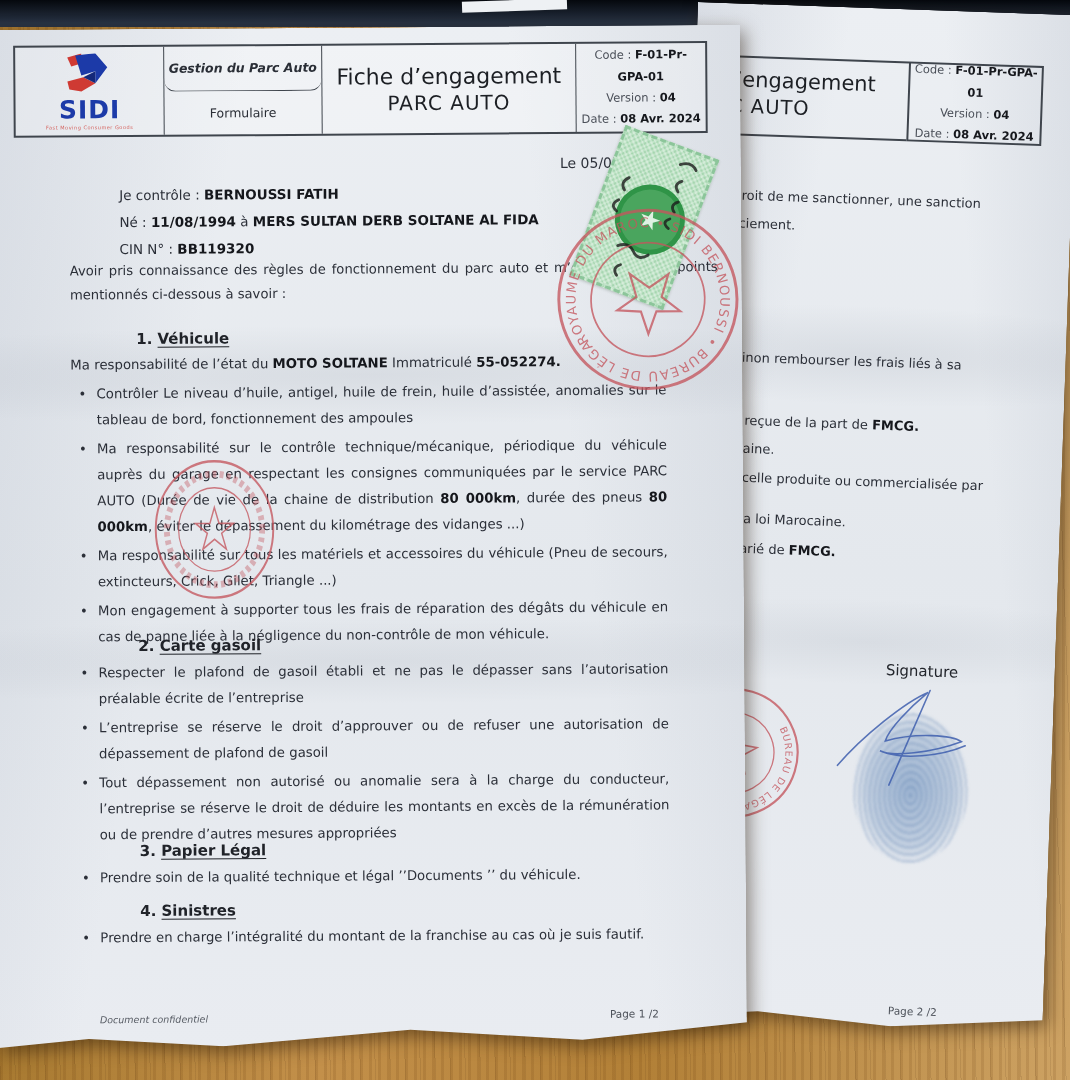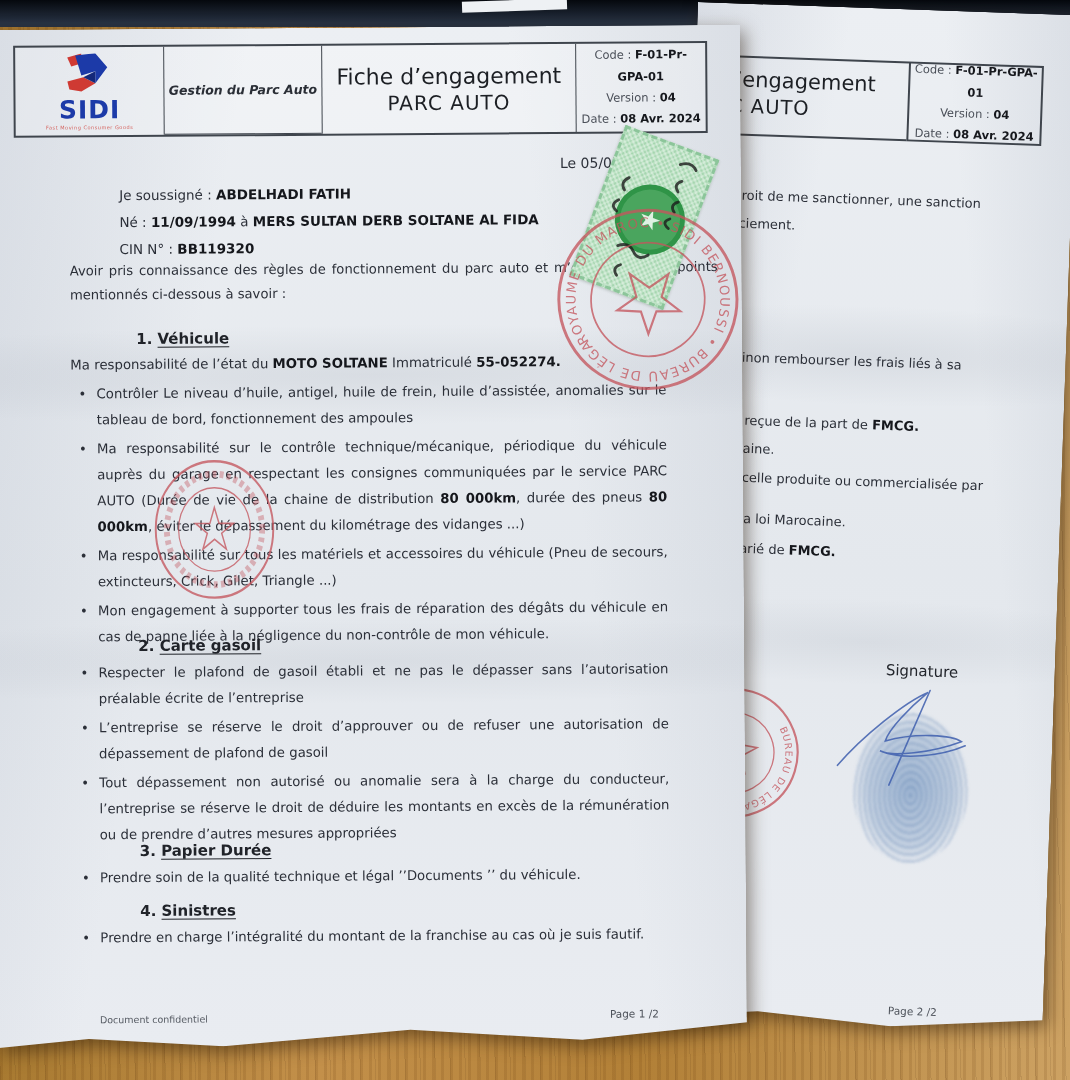--- a/index.html
+++ b/index.html
@@ -25,42 +25,42 @@
   .page1{left:-8px;top:30px;width:748px;height:1022px;transform:rotate(-0.4deg);transform-origin:0 0;
     clip-path:polygon(0 0,100% 0,100% 97.6%,78% 99.2%,55% 98.1%,30% 99.6%,12% 98.8%,0 99.6%);}
   .page2{left:698px;top:2px;width:380px;height:1022px;transform:rotate(2deg);transform-origin:0 0;
     clip-path:polygon(0 0,100% 0,100% 98.4%,60% 99.5%,25% 98.5%,0 99.2%);}
   
   .hdr{position:absolute;left:21px;top:16px;width:690px;height:88px;display:flex;border:2px solid #3f454d;background:rgba(255,255,255,.25);}
   .hcell{border-left:1.5px solid #3f454d;box-sizing:border-box;}
   .hcell:first-child{border-left:none;}
   .c-logo{width:148px;display:flex;flex-direction:column;align-items:center;justify-content:center;}
   .c-type{width:158px;display:flex;flex-direction:column;}
-  .c-type > div{flex:1;display:flex;align-items:center;justify-content:center;font-size:12.5px;color:#2a2e36;}
+  .c-type > div{flex:1;display:flex;align-items:center;justify-content:center;font-size:12.5px;color:#2a2e36;border-radius:11px;}
   .c-type .t-top{border-bottom:1.5px solid #3f454d;font-style:italic;font-weight:600;}
   .c-title{width:254px;display:flex;flex-direction:column;align-items:center;justify-content:center;color:#1c1f24;}
   .c-title .l1{font-size:22px;}
   .c-title .l2{font-size:20px;letter-spacing:1px;margin-top:2px;}
   .c-meta{width:130px;display:flex;flex-direction:column;justify-content:center;text-align:center;font-size:11.5px;line-height:1.85;color:#4a4f58;padding:0 4px;}
   .c-meta b{color:#16181d;}
   .logo-txt{font-size:25px;font-weight:800;color:#1c3aa8;letter-spacing:1px;line-height:1;margin-top:2px;}
   .logo-tag{font-size:5px;color:#cf3a33;letter-spacing:.5px;margin-top:2px;opacity:.8;}
   
   .dateline{position:absolute;left:567px;top:129px;font-size:14px;color:#2e323b;}
   .intro{position:absolute;left:126px;top:153px;font-size:13.5px;line-height:27px;}
   .para{position:absolute;left:76px;top:230px;width:648px;font-size:13.2px;line-height:24px;text-align:justify;}
   .sections{position:absolute;left:76px;top:0;width:596px;}
   .section{position:absolute;left:0;width:596px;}
   .sec-head{margin:0 0 5px 66px;font-size:15px;font-weight:700;color:#202329;}
   .sec-title{text-decoration:underline;text-underline-offset:3px;}
   .sec-lead{font-size:13.3px;line-height:24px;margin-bottom:4px;}
   .bullet{position:relative;padding-left:26px;font-size:13.3px;line-height:26px;text-align:justify;margin-bottom:3px;}
   .bullet::before{content:"•";position:absolute;left:8px;top:0;}
   .b, .intro .b{font-weight:700;color:#15171c;}
-  .foot-l{position:absolute;left:101px;top:985px;font-size:9.5px;color:#565b63;}
+  .foot-l{position:absolute;left:101px;top:985px;font-size:9.5px;color:#565b63;font-style:italic;}
   .foot-r{position:absolute;left:611px;top:982px;font-size:10.5px;color:#4e535b;}
   
   .green-stamp{position:absolute;left:601px;top:112px;width:100px;height:160px;transform:rotate(21deg);z-index:5;
     background:
       repeating-linear-gradient(45deg, rgba(255,255,255,.35) 0 2px, transparent 2px 4px),
       repeating-linear-gradient(-45deg, #bfe3c6 0 2px, #a6d6b0 2px 4px);
     border:3px dashed #8cc59a;box-sizing:border-box;box-shadow:0 1px 3px rgba(30,60,35,.25);}
   .gs-emblem{position:absolute;left:18px;top:42px;width:60px;height:60px;border-radius:50%;
     border:5px solid #2f9447;background:#4aa55e;display:flex;align-items:center;justify-content:center;}
   .gs-emblem span{color:rgba(240,250,242,.9);font-size:26px;line-height:1;}
@@ -148,37 +148,38 @@
             <polygon points="6,4 20,0 20,10 10,13" fill="#cf3a33"></polygon>
             <polygon points="14,2 34,0 46,14 34,30 34,18 20,22" fill="#1c3aa8"></polygon>
             <polygon points="6,28 22,24 34,30 20,38 8,36" fill="#cf3a33"></polygon>
             <polygon points="22,24 34,18 34,30" fill="#14287a"></polygon>
           </svg>
           <div class="logo-txt">SIDI</div>
           <div class="logo-tag">Fast Moving Consumer Goods</div>
         </div>
         <div class="hcell c-type">
           <div class="t-top">Gestion du Parc Auto</div>
+          <div>Formulaire</div>
         </div>
         <div class="hcell c-title">
           <div class="l1">Fiche d’engagement</div>
           <div class="l2">PARC AUTO</div>
         </div>
         <div class="hcell c-meta">
           <div><span>Code : </span><b>F-01-Pr-GPA-01</b></div>
           <div><span>Version : </span><b>04</b></div>
           <div><span>Date : </span><b>08 Avr. 2024</b></div>
         </div>
       </div>
 
       <div class="dateline">Le 05/07</div>
 
       <div class="intro">
-        <div><span>Je soussigné :  </span><span class="b">ABDELHADI FATIH</span></div>
-        <div><span>Né : </span><span class="b">11/09/1994</span><span> à </span><span class="b">MERS SULTAN DERB SOLTANE AL FIDA</span></div>
+        <div><span>Je contrôle :  </span><span class="b">BERNOUSSI FATIH</span></div>
+        <div><span>Né : </span><span class="b">11/08/1994</span><span> à </span><span class="b">MERS SULTAN DERB SOLTANE AL FIDA</span></div>
         <div><span>CIN N° : </span><span class="b">BB119320</span></div>
       </div>
 
       <div class="para">Avoir pris connaissance des règles de fonctionnement du parc auto et m’engage sur les points mentionnés ci-dessous à savoir :</div>
 
       <div class="sections">
           <div class="section" style="top: 301px;">
             <div class="sec-head"><span class="sec-num">1. </span><span class="sec-title">Véhicule</span></div>
             <div class="sec-lead"><span>Ma responsabilité de l’état du </span><span class="b">MOTO SOLTANE</span><span> Immatriculé </span><span class="b">55-052274.</span></div>
             <div class="bullet"><span>Contrôler Le niveau d’huile, antigel, huile de frein, huile d’assistée, anomalies sur le tableau de bord, fonctionnement des ampoules</span></div>
@@ -186,21 +187,21 @@
             <div class="bullet"><span>Ma responsabilité sur tous les matériels et accessoires du véhicule (Pneu de secours, extincteurs, Crick, Gilet, Triangle ...)</span></div>
             <div class="bullet"><span>Mon engagement à supporter tous les frais de réparation des dégâts du véhicule en cas de panne liée à la négligence du non-contrôle de mon véhicule.</span></div>
           </div>
           <div class="section" style="top: 608px;">
             <div class="sec-head"><span class="sec-num">2. </span><span class="sec-title">Carte gasoil</span></div>
             <div class="bullet"><span>Respecter le plafond de gasoil établi et ne pas le dépasser sans l’autorisation préalable écrite de l’entreprise</span></div>
             <div class="bullet"><span>L’entreprise se réserve le droit d’approuver ou de refuser une autorisation de dépassement de plafond de gasoil</span></div>
             <div class="bullet"><span>Tout dépassement non autorisé ou anomalie sera à la charge du conducteur, l’entreprise se réserve le droit de déduire les montants en excès de la rémunération ou de prendre d’autres mesures appropriées</span></div>
           </div>
           <div class="section" style="top: 813px;">
-            <div class="sec-head"><span class="sec-num">3. </span><span class="sec-title">Papier Durée</span></div>
+            <div class="sec-head"><span class="sec-num">3. </span><span class="sec-title">Papier Légal</span></div>
             <div class="bullet"><span>Prendre soin de la qualité technique et légal ’’Documents ’’ du véhicule.</span></div>
           </div>
           <div class="section" style="top: 873px;">
             <div class="sec-head"><span class="sec-num">4. </span><span class="sec-title">Sinistres</span></div>
             <div class="bullet"><span>Prendre en charge l’intégralité du montant de la franchise au cas où je suis fautif.</span></div>
           </div>
         </div>
 
       <div class="green-stamp">
         <div class="gs-emblem">

